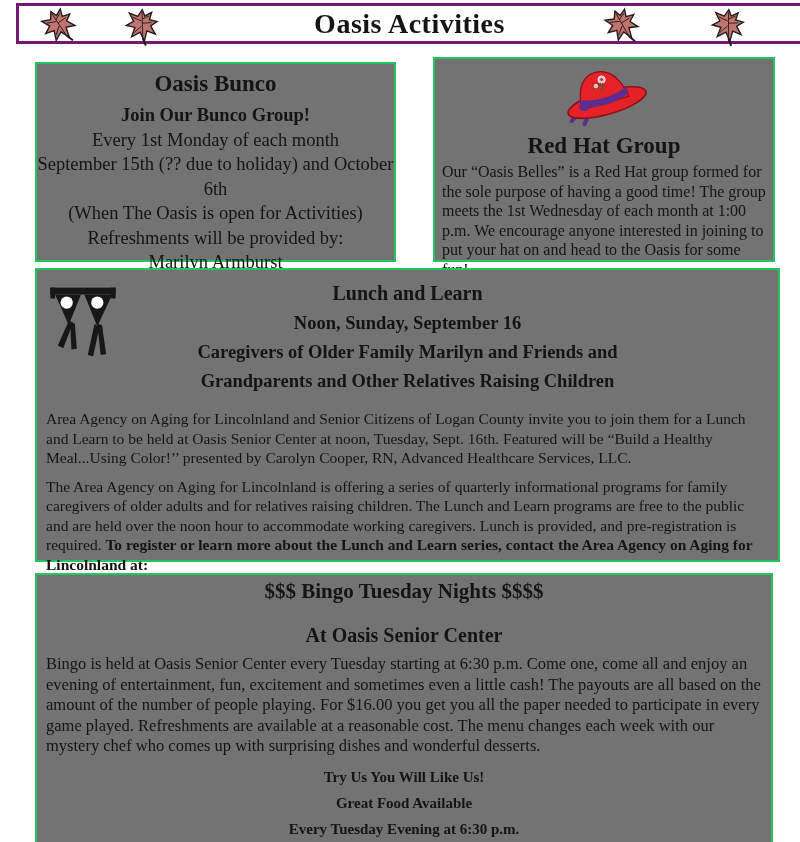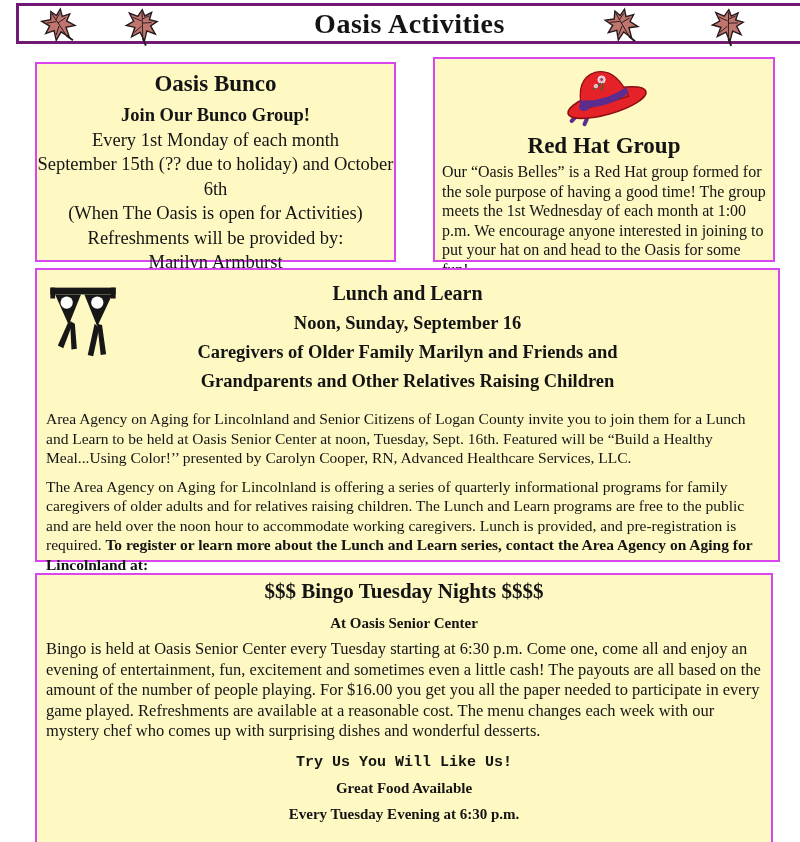--- a/index.html
+++ b/index.html
@@ -33,22 +33,22 @@
     width: 36px; height: 40px;
   }
   .leaf-1 { left: 22px; transform: rotate(-28deg); }
   .leaf-2 { left: 104px; transform: rotate(4deg); }
   .leaf-3 { left: 585px; transform: rotate(-24deg); }
   .leaf-4 { left: 690px; transform: rotate(6deg); }
 
   
   .card {
     position: absolute;
-    border: 2px solid #d946ef;
-    background: #fef9c3;
+    border: 2px solid #22c55e;
+    background: #737373;
   }
 
   
   .bunco-box {
     left: 35px; top: 62px;
     width: 361px; height: 200px;
     text-align: center;
     padding-top: 7px;
   }
   .bunco-title { font-size: 23px; font-weight: bold; margin-bottom: 6px; }
@@ -94,29 +94,29 @@
   .lunch-para-2 { margin-top: 9px; }
   .lunch-phone { text-align: center; font-size: 16px; font-weight: bold; margin-top: 7px; }
 
   
   .bingo-box {
     left: 35px; top: 573px;
     width: 738px; height: 282px;
     padding-top: 4px;
   }
   .bingo-title { text-align: center; font-size: 21px; font-weight: bold; }
-  .bingo-sub { text-align: center; font-size: 15px; font-weight: bold; margin-top: 11px; }
+  .bingo-sub { text-align: center; font-size: 20px; font-weight: bold; margin-top: 20px; }
   .bingo-body {
     font-size: 16.5px;
     line-height: 20.5px;
     padding: 0 9px;
     margin-top: 7px;
   }
   .bingo-close { text-align: center; font-size: 15px; font-weight: bold; margin-top: 9px; }
-  .bingo-close.first { margin-top: 12px; font-family: Liberation Mono, monospace; }
+  .bingo-close.first { margin-top: 12px; }
 
   .hidden-defs { position: absolute; width: 0; height: 0; overflow: hidden; }
 </style>
 </head>
 <body>
 
 <svg class="hidden-defs" aria-hidden="true">
   <defs>
     <g id="leafshape">
       <path d="M20 3 L23.5 10 L31 5.5 L29 14 L38 15.5 L31 21 L37 30 L27 27 L25 39 L19.5 29 L10 35 L13 24 L3 22.5 L11 17 L5.5 8 L15.5 11 Z" fill="#c0756e" stroke="#241a1c" stroke-width="1.6"></path>

